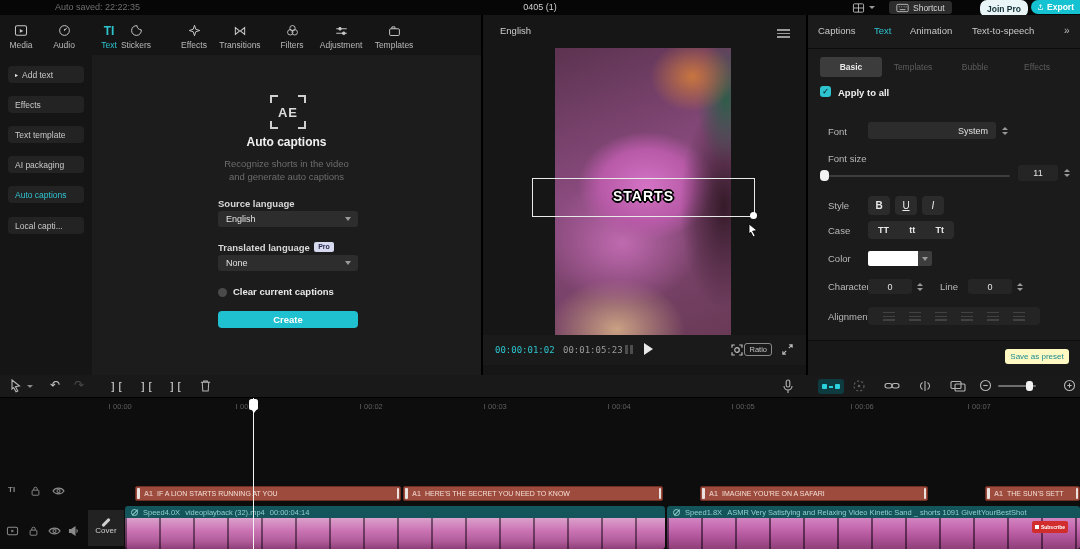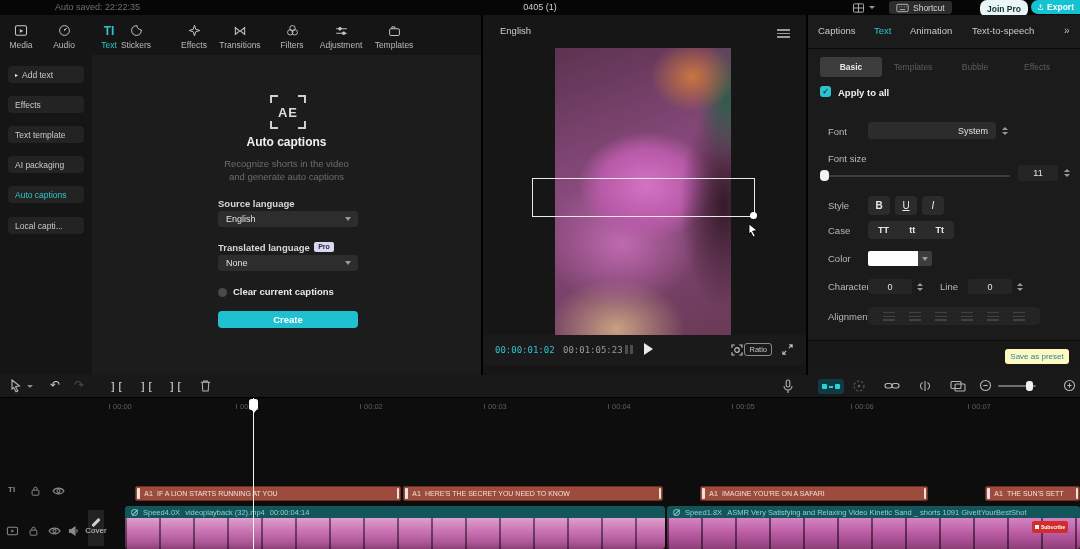--- a/index.html
+++ b/index.html
@@ -105,21 +105,21 @@
   .tick{top:4px;display:flex;align-items:center;gap:3px;color:#5f5f5f;font-size:7.5px;}
   .tick .tline{width:1px;height:5px;background:#4a4a4a;}
   .playhead-line{left:253px;top:23px;width:1px;height:151px;background:#f4f4f4;z-index:30;}
   .playhead-head{left:249px;top:24px;width:9px;height:11px;background:#fff;border-radius:2.5px 2.5px 2px 2px;z-index:31;}
   .playhead-head:after{content:"";position:absolute;left:1.5px;top:10px;width:0;height:0;border-left:3px solid transparent;border-right:3px solid transparent;border-top:4px solid #fff;}
   .trk-ic{color:#8a8a8a;}
   .cap-seg{top:111px;height:15px;background:#9d4b3d;border:1px solid #6f2d24;border-radius:2px;display:flex;align-items:center;overflow:hidden;white-space:nowrap;color:#f4ded6;font-size:7px;}
   .cap-seg:before,.cap-seg:after{content:"";position:absolute;top:1px;bottom:1px;width:2.5px;background:#e9e2df;border-radius:1px;}
   .cap-seg:before{left:1px;} .cap-seg:after{right:1px;}
   .cap-badge{margin:0 4px 0 8px;opacity:.75;font-weight:bold;}
-  .cover-btn{left:88px;top:135px;width:16px;height:36px;background:#222;border-radius:0;display:flex;flex-direction:column;align-items:center;justify-content:center;gap:2px;color:#cfcfcf;font-size:8px;}
+  .cover-btn{left:88px;top:135px;width:36px;height:36px;background:#222;border-radius:0;display:flex;flex-direction:column;align-items:center;justify-content:center;gap:2px;color:#cfcfcf;font-size:8px;}
   .pencil{width:10px;height:3px;background:#cfcfcf;border-radius:1px;transform:rotate(-45deg);}
   .clip{top:131px;height:43px;border-radius:3px;overflow:hidden;}
   .clip-strip{height:12px;background:#14545b;display:flex;align-items:center;gap:5px;padding:0 6px;color:#8fd2cf;font-size:7.5px;white-space:nowrap;overflow:hidden;}
   .speed-ico{width:7px;height:7px;border:1px solid #8fd2cf;border-radius:50%;position:relative;flex:0 0 auto;}
   .speed-ico:after{content:"";position:absolute;left:-1px;top:2.5px;width:8px;height:1px;background:#8fd2cf;transform:rotate(-45deg);}
   .film{height:31px;background:
      repeating-linear-gradient(90deg,rgba(20,5,20,.55) 0 2px,rgba(255,255,255,0) 2px 34px),
      linear-gradient(180deg,#d184c0 0%,#c467ae 35%,#a94f93 70%,#8d3f78 100%);}
   .film.lighter{background:
      repeating-linear-gradient(90deg,rgba(20,5,20,.5) 0 2px,rgba(255,255,255,0) 2px 34px),
@@ -286,20 +286,21 @@
       <div class="abs btn-create" style="top:256px;">
           <span>Create</span>
         </div>
     </div>
   </div>
 
   <div class="abs player-panel">
     <span class="abs player-title">English</span>
     <span class="abs hamburger"></span>
     <div class="abs video"></div>
+    <div class="abs overlay-text">STARTS</div>
     <div class="abs sel-box">
       <span class="sel-handle"></span>
     </div>
     <span class="abs" style="left:264px;top:208px;">
       <svg width="13" height="14" viewBox="0 0 13 14">
           <path d="M2 1l8 6.5-4.4.7 2.6 4.6-2 1-2.5-4.7L2 11z" fill="#fff" stroke="#000" stroke-width="0.8"></path>
         </svg>
     </span>
     <div class="abs controls">
       <span class="abs tc-cur">00:00:01:02</span>

